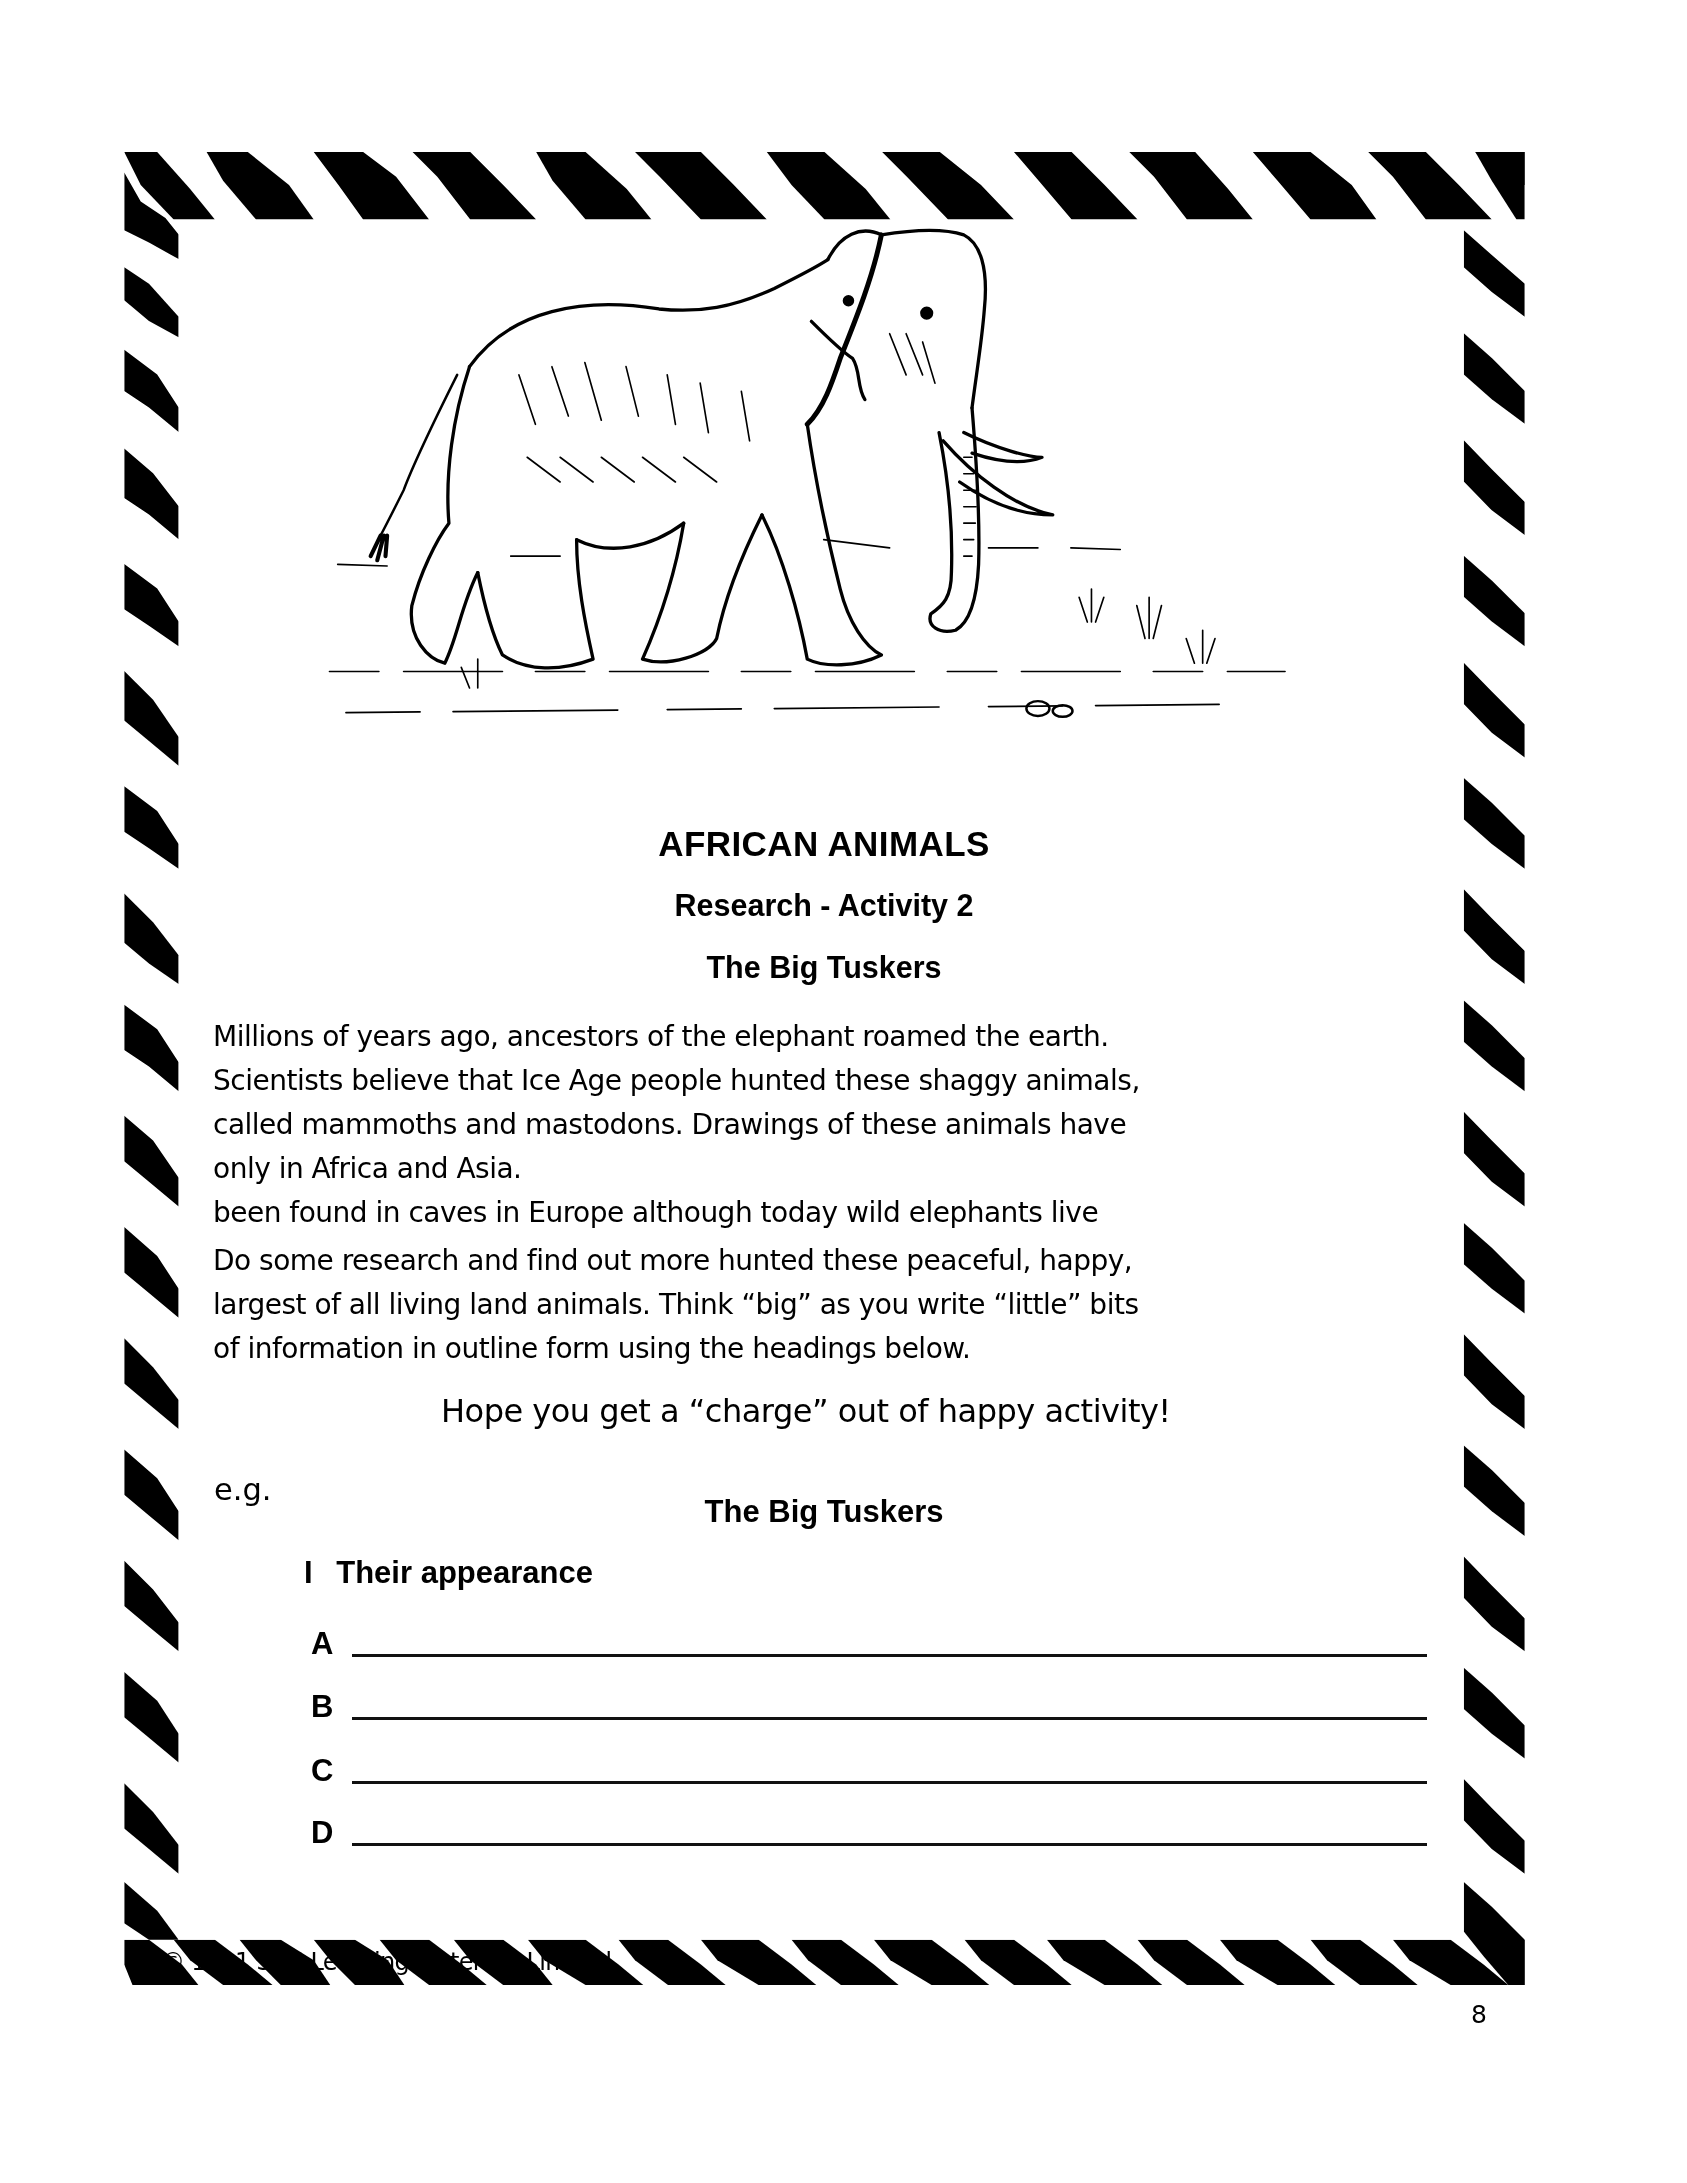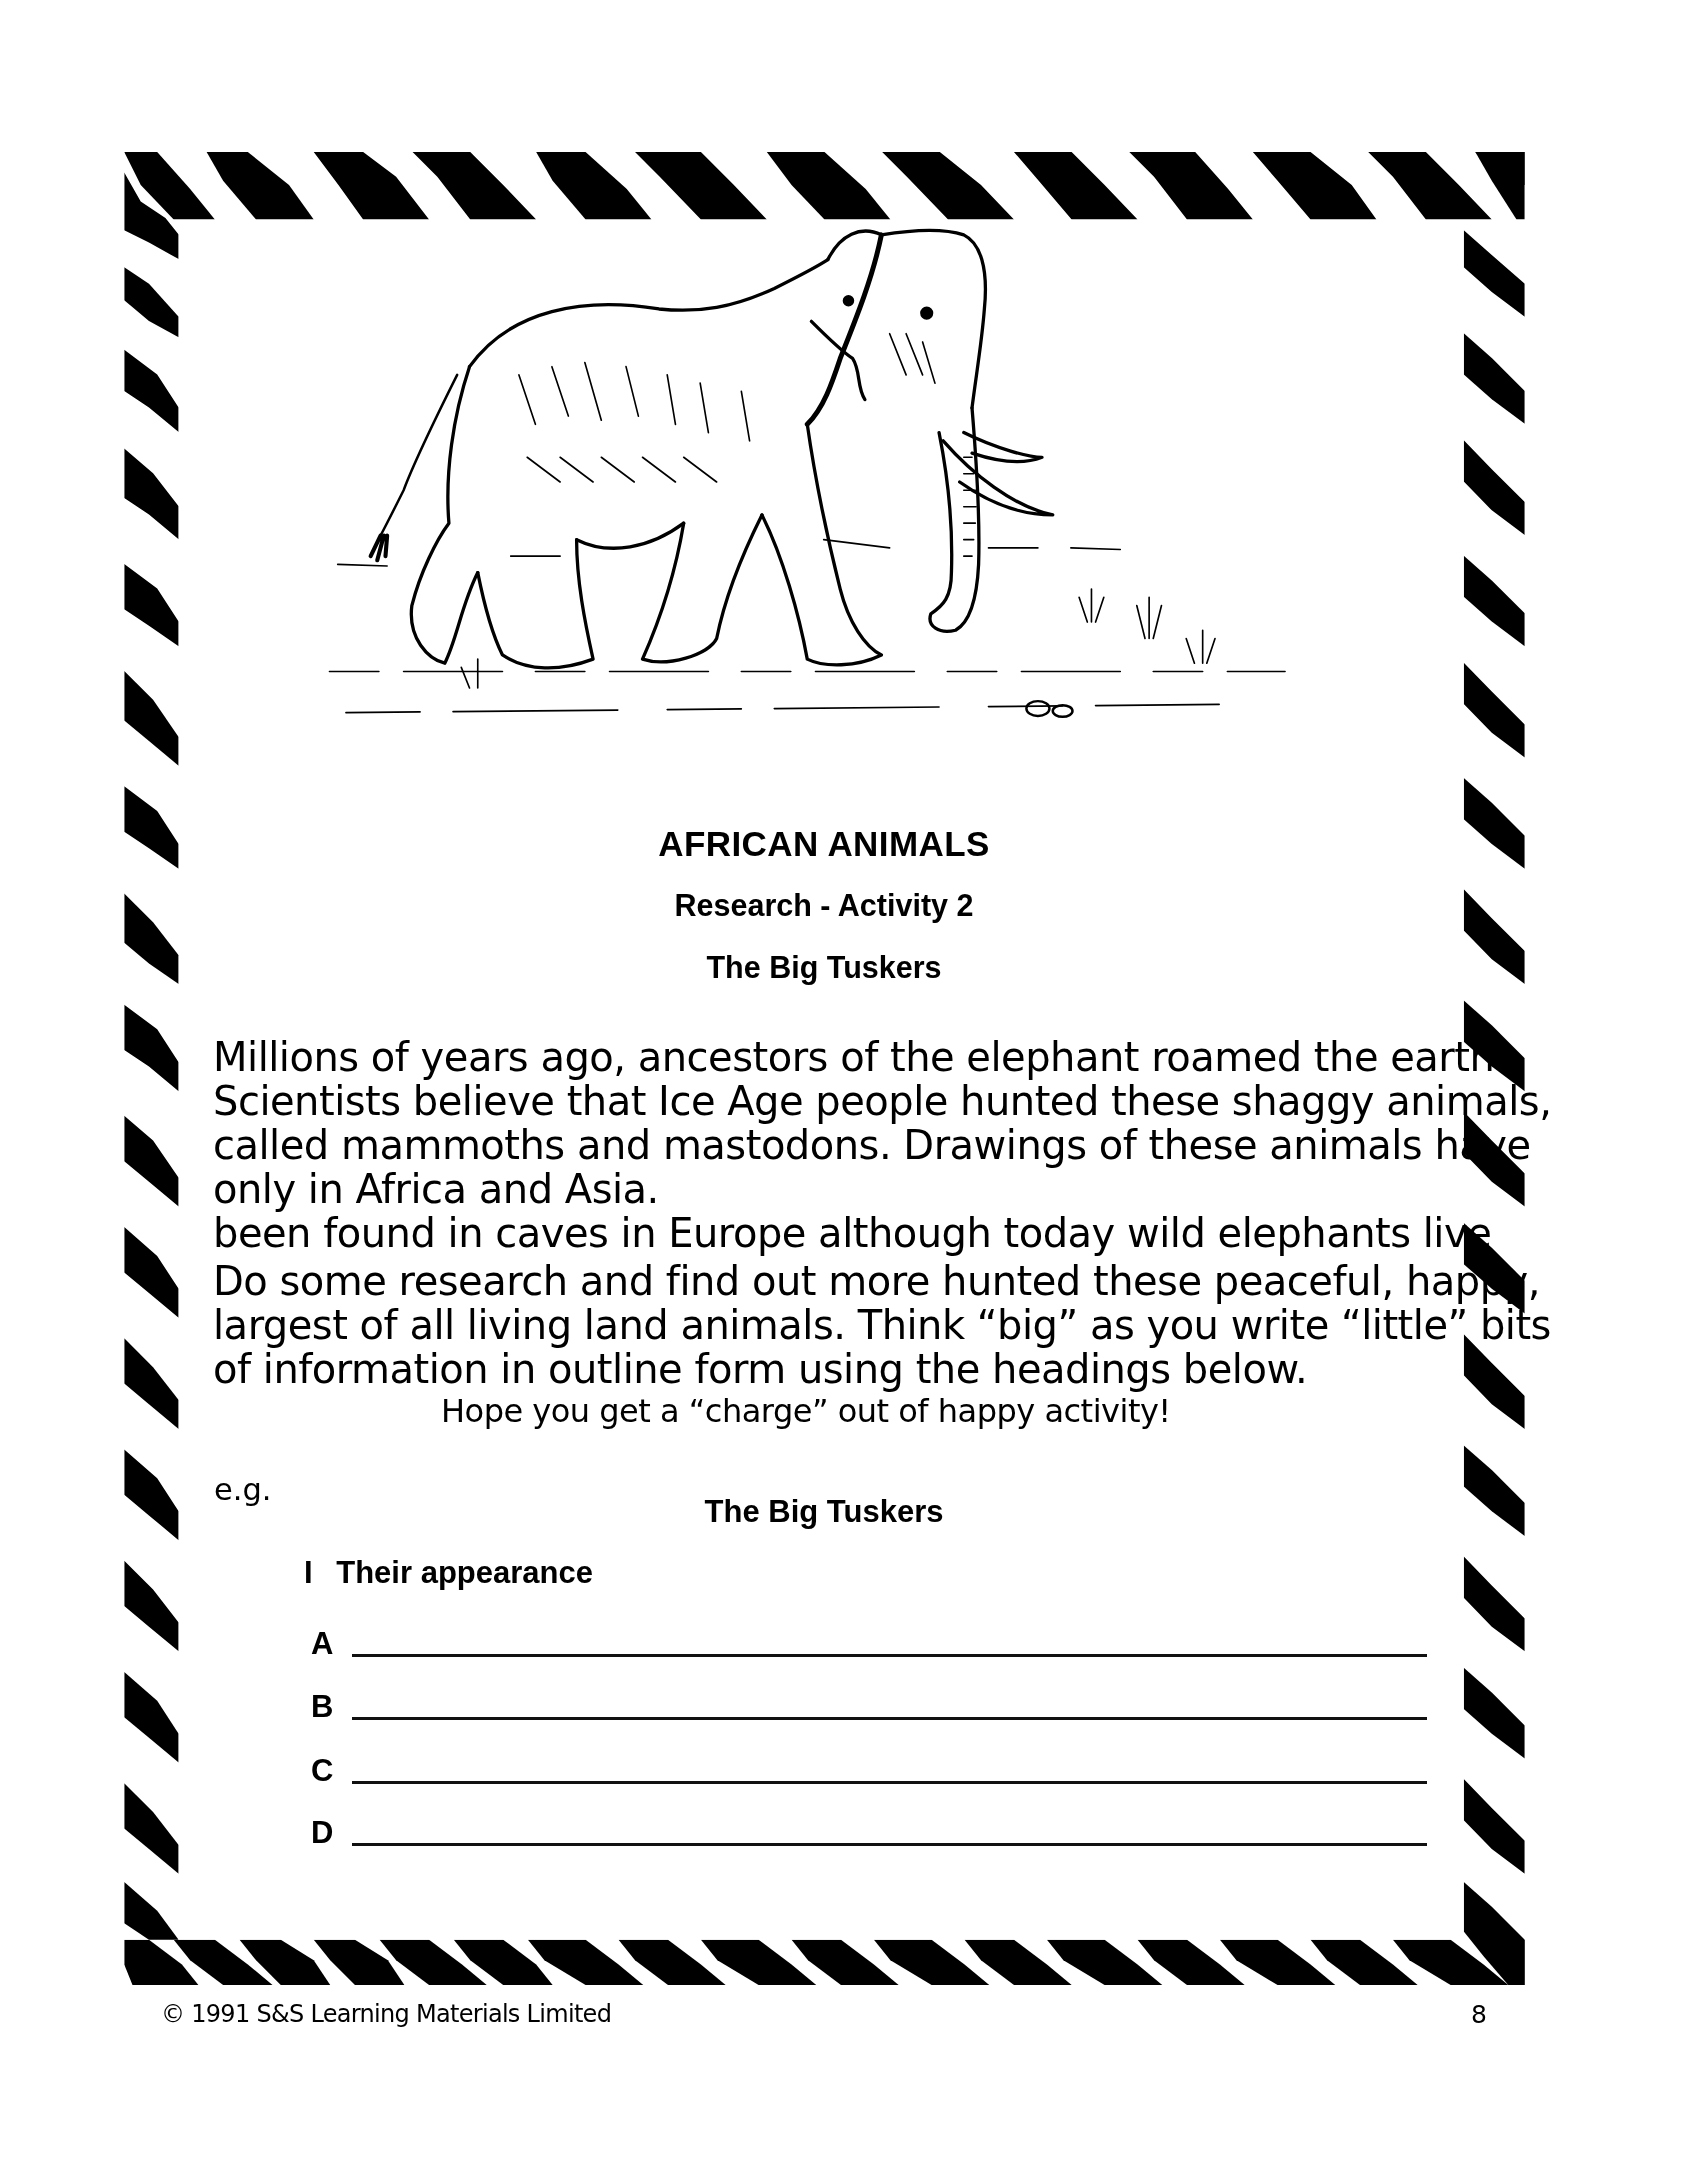--- a/index.html
+++ b/index.html
@@ -13,41 +13,41 @@
 
   .illustration { position: absolute; left: 313px; top: 210px; width: 1005px; height: 614px; }
 
   .title { position: absolute; left: 0; width: 1687px; text-align: center;
            font-family: "Liberation Sans", sans-serif; font-weight: bold; }
   .t1 { top: 824px; font-size: 35px; letter-spacing: 0.4px; left: 0; width: 1648px; }
   .t2 { top: 888px; font-size: 30.5px; left: 0; width: 1648px; }
   .t3 { top: 950px; font-size: 30.5px; left: 0; width: 1648px; }
 
   .para { position: absolute; left: 213px; width: 1252px;
-          font-family: "DejaVu Sans", sans-serif; font-size: 40px; line-height: 44px;
-          font-weight: normal; letter-spacing: -0.5px; margin-top: 20px; }
+          font-family: "DejaVu Sans", sans-serif; font-size: 28px; line-height: 44px;
+          font-weight: normal; letter-spacing: -0.5px; }
   .p1 { top: 1015px; }
   .p2 { top: 1239px; }
   .para .line { display: block; white-space: nowrap; }
 
   .hope { position: absolute; top: 1392px; left: 441px; font-size: 32px; letter-spacing: -0.5px; white-space: nowrap; }
   .eg { position: absolute; top: 1472px; left: 214px; font-size: 30.5px; }
   .outline-title { position: absolute; top: 1494px; left: 0; width: 1648px; text-align: center;
                    font-family: "Liberation Sans", sans-serif; font-weight: bold; font-size: 31px; }
   .heading-row { position: absolute; top: 1555px; left: 304px; font-family: "Liberation Sans", sans-serif;
                  font-weight: bold; font-size: 31px; white-space: nowrap; }
   .heading-row .num { margin-right: 15px; }
 
   .blank { position: absolute; left: 311px; width: 1116px; height: 41px; }
   .blank .letter { position: absolute; left: 0; bottom: -1.6px; font-family: "Liberation Sans", sans-serif;
                    font-weight: bold; font-size: 31px; }
   .blank .rule { position: absolute; left: 41px; right: 0; bottom: 3.3px; height: 2.5px; background: #111; }
   .bA { top: 1619px; } .bB { top: 1682px; } .bC { top: 1746px; } .bD { top: 1808px; }
 
-  .footer-left { position: absolute; top: 2000px; left: 161px; font-size: 24px; letter-spacing: -0.7px; }
+  .footer-left { position: absolute; top: 1948px; left: 161px; font-size: 24px; letter-spacing: -0.7px; }
   .footer-right { position: absolute; top: 2000px; left: 1471px; font-size: 25px; }
 </style>
 </head>
 <body>
 
 <div class="page">
 
   <div class="frame">
     <svg width="1401" height="1833" viewBox="0 0 1700 2225" xmlns="http://www.w3.org/2000/svg">
       <defs>

